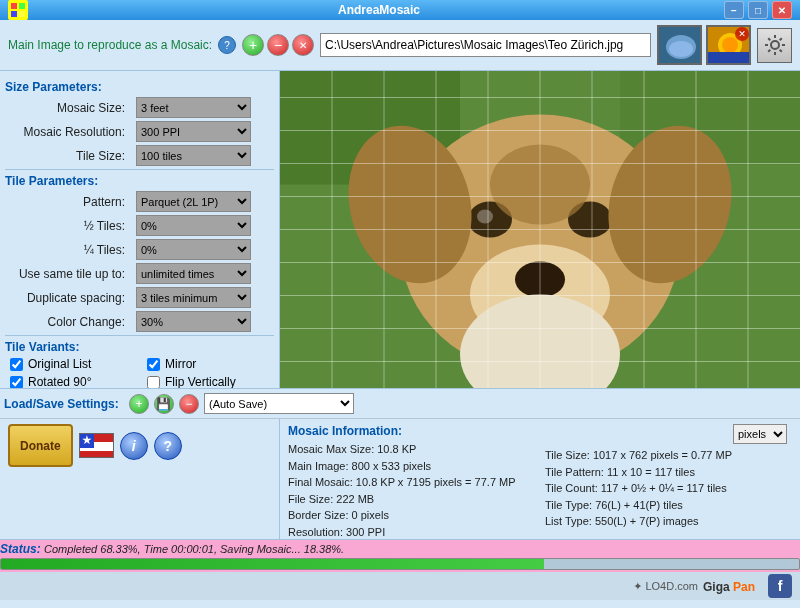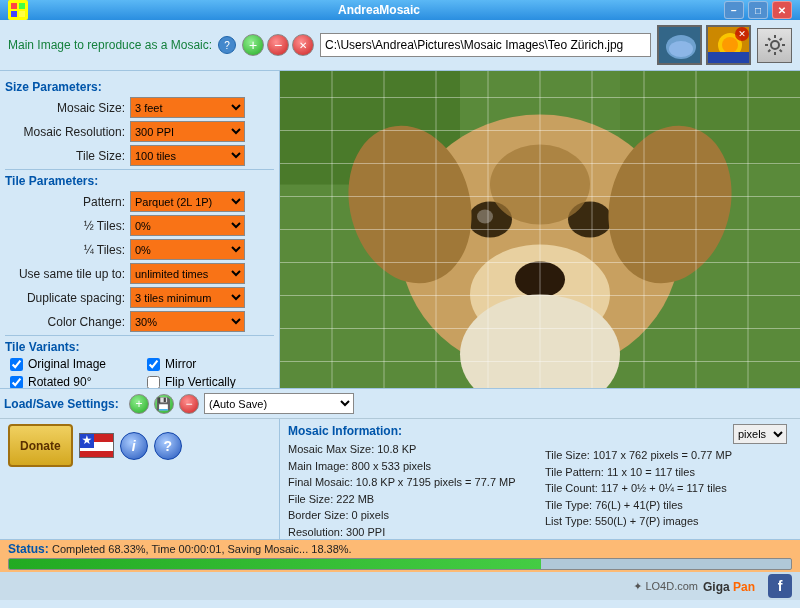--- a/index.html
+++ b/index.html
@@ -48,23 +48,23 @@
     .thumb-overlay { position:absolute; top:0;right:0; background:rgba(200,0,0,0.7); border-radius:50%; width:14px; height:14px; display:flex;align-items:center;justify-content:center; color:white; font-size:9px; }
     .settings-btn { width: 35px; height: 35px; border: 1px solid #666; background: linear-gradient(to bottom, #e0e0e0, #c0c0c0); display:flex; align-items:center; justify-content:center; cursor:pointer; font-size:18px; }
 
     
     .content-area { display: flex; flex: 1; overflow: hidden; }
 
     
     .left-panel { width: 280px; min-width: 280px; background: #d4e8f7; padding: 5px; overflow-y: auto; border-right: 1px solid #a0c4e0; }
 
     .section-label { color: #0055aa; font-weight: bold; font-size: 12px; margin: 4px 0 3px 0; }
-    .param-row { display: flex; align-items: center; margin-bottom: 3px; }
+    .param-row { display: flex; align-items: center; margin-bottom: 3px; gap: 6px; }
     .param-label { text-align: right; min-width: 120px; margin-right: 5px; font-size: 12px; color: #222; }
-    .param-select { height: 21px; border: 1px solid #888; background: #f97316; font-size: 11px; width: 115px; }
+    .param-select { height: 21px; border: 1px solid #888; background: #a3a3a3; font-size: 11px; width: 115px; }
 
     .checkbox-row { display: flex; align-items: center; gap: 5px; margin-bottom: 2px; }
     .checkbox-row input { margin: 0; }
     .checkbox-label { font-size: 12px; }
 
     .tile-variants-grid { display: grid; grid-template-columns: 1fr 1fr; gap: 2px 10px; margin-left: 5px; }
 
     
     .right-panel { flex: 1; display: flex; flex-direction: column; background: #c0c8c8; overflow: hidden; }
 
@@ -96,21 +96,21 @@
     .info-title { color: #0055aa; font-weight: bold; font-size: 12px; margin-bottom: 3px; }
     .info-line { font-size: 11px; color: #222; line-height: 1.5; }
 
     
     .right-info-col { flex: 1; }
 
     
     .pixels-dropdown { height: 20px; border: 1px solid #888; font-size: 11px; float: right; margin-right: 5px; }
 
     
-    .status-bar { background: #fdba74; padding: 2px 8px; border-top: 1px solid #a0c4e0; }
+    .status-bar { background: #f9a8d4; padding: 2px 0; border-top: 1px solid #a0c4e0; font-style: italic; }
     .status-label { color: #0055aa; font-weight: bold; font-size: 12px; }
     .status-text { font-size: 11px; color: #222; }
     .progress-bar-container { height: 12px; background: #b0c8d8; border: 1px solid #888; border-radius: 2px; margin-top: 2px; position: relative; overflow: hidden; }
     .progress-bar-fill { height: 100%; background: linear-gradient(to right, #22aa22, #44cc44); }
 
     
     .branding-bar { display: flex; justify-content: flex-end; align-items: center; padding: 2px 8px; background: #c8dcea; }
     .fb-btn { width: 24px; height: 24px; background: #3b5998; border-radius: 4px; color: white; font-weight: bold; display:flex; align-items:center; justify-content:center; font-size:14px; margin-left: 5px; }
     .lo4d-watermark { font-size: 11px; color: #555; margin-left: auto; margin-right: 5px; }
 
@@ -240,21 +240,21 @@
           <option>30%</option>
         </select>
       </div>
 
       <div class="separator"></div>
 
       <div class="section-label">Tile Variants:</div>
       <div class="tile-variants-grid">
         <div class="checkbox-row">
           <input type="checkbox" checked="" style="">
-          <span class="checkbox-label">Original Image</span>
+          <span class="checkbox-label">Original List</span>
         </div>
         <div class="checkbox-row">
           <input type="checkbox" checked="" style="">
           <span class="checkbox-label">Mirror</span>
         </div>
         <div class="checkbox-row">
           <input type="checkbox" checked="" style="">
           <span class="checkbox-label">Rotated 90°</span>
         </div>
         <div class="checkbox-row">

